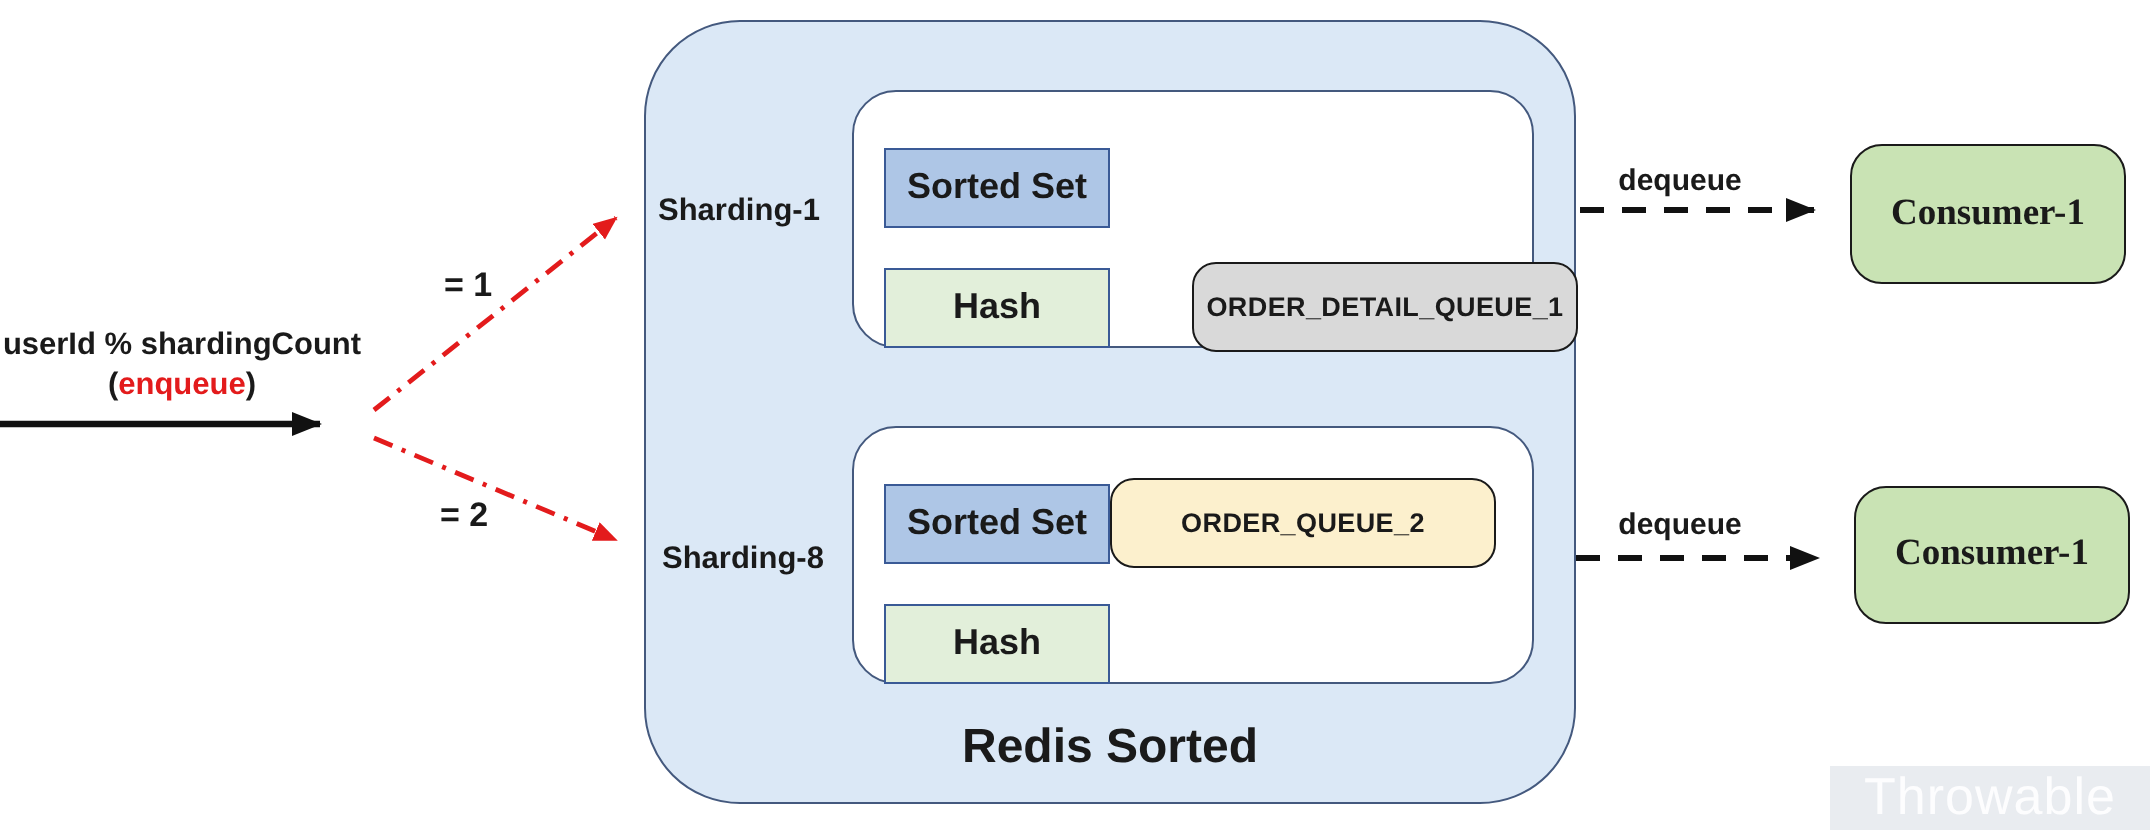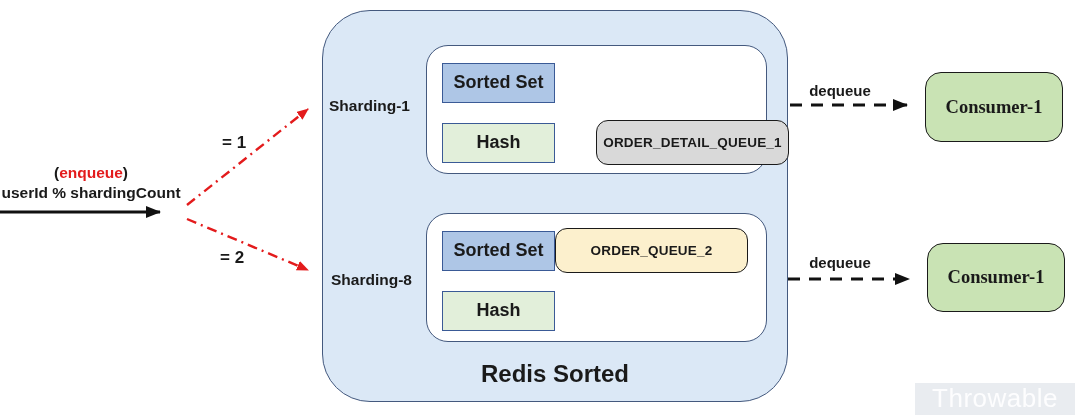--- a/index.html
+++ b/index.html
@@ -47,21 +47,21 @@
     background:var(--big-box-fill);border:1.5px solid var(--big-box-border);
     border-radius:48px;
   }
   .shard-name{position:absolute;font-size:15.5px;font-weight:bold;}
   .shard-name.s1{left:6px;top:86px;}
   .shard-name.s2{left:8px;top:260px;}
 
   .inner-box{
     position:absolute;left:103px;width:341px;height:129px;
     background:var(--inner-box-fill);border:1.5px solid var(--inner-box-border);
-    border-radius:22px;padding:13px 0 0 15px;
+    border-radius:22px;padding:24px 0 0 15px;
   }
   .inner-box.g1{top:34px;}
   .inner-box.g2{top:202px;}
 
   .row{display:flex;align-items:center;height:47px;margin-bottom:13px;}
   .type-box{
     width:113px;height:40px;display:flex;align-items:center;justify-content:center;
     font-size:18px;font-weight:bold;flex:none;
   }
   .type-box.sorted{background:var(--sorted-set-fill);border:1.5px solid var(--sorted-set-border);}
@@ -112,22 +112,22 @@
       </marker>
     </defs>
     <line x1="0" y1="212" x2="160" y2="212" style="stroke:var(--arrow-black)" stroke-width="3.2" marker-end="url(#headBlack)"></line>
     <line x1="187" y1="205" x2="308" y2="109" style="stroke:var(--arrow-red)" stroke-width="2.4" stroke-dasharray="10 5 2 5" marker-end="url(#headRed)"></line>
     <line x1="187" y1="219" x2="308" y2="270" style="stroke:var(--arrow-red)" stroke-width="2.4" stroke-dasharray="10 5 2 5" marker-end="url(#headRed)"></line>
     <line x1="769" y1="105" x2="907" y2="105" style="stroke:var(--arrow-black)" stroke-width="3" stroke-dasharray="12 9" marker-end="url(#headBlack)"></line>
     <line x1="767" y1="279" x2="909" y2="279" style="stroke:var(--arrow-black)" stroke-width="3" stroke-dasharray="12 9" marker-end="url(#headBlack)"></line>
   </svg>
 
   <div class="input-label">
+    <div>userId % shardingCount</div>
     <div><span>(</span><span class="enqueue-word">enqueue</span><span>)</span></div>
-    <div>userId % shardingCount</div>
   </div>
 
   <div class="branch-label b1">= 1</div>
   <div class="branch-label b2">= 2</div>
 
   <div class="redis-box">
     <div class="shard-name s1">Sharding-1</div>
     <div class="shard-name s2">Sharding-8</div>
 
     <div class="inner-box g1">

